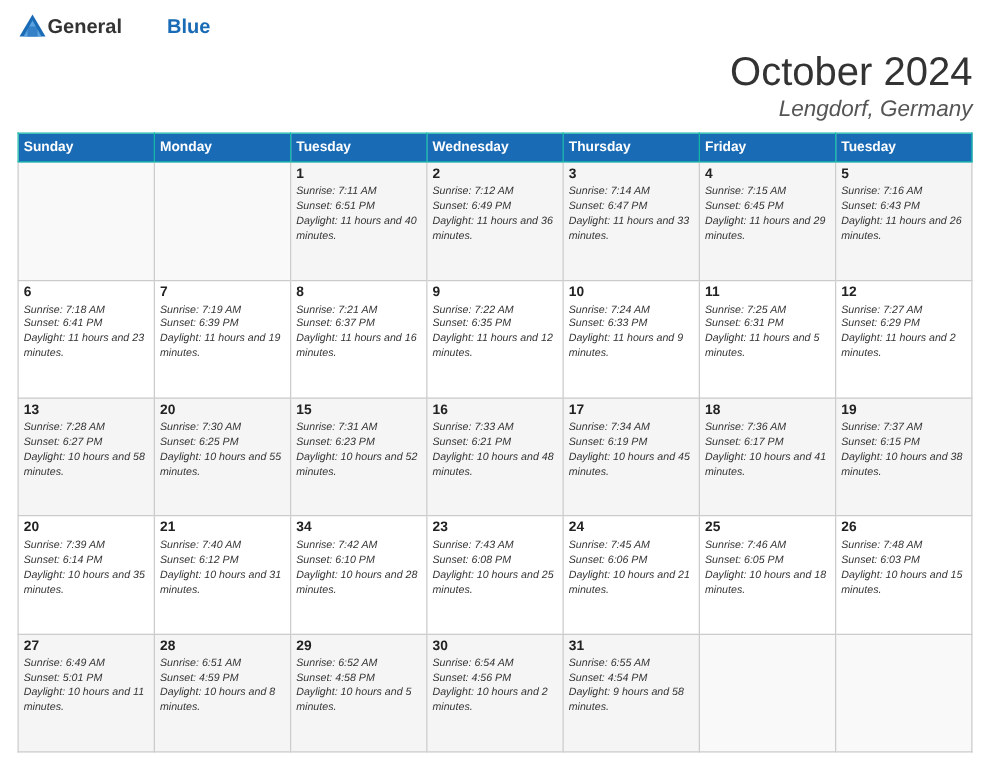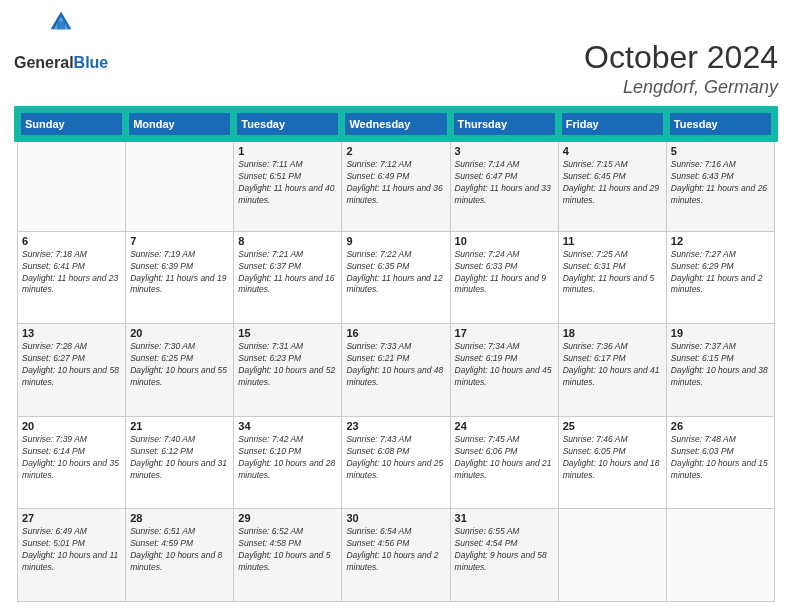--- a/index.html
+++ b/index.html
@@ -19,34 +19,34 @@
     }
     .header {
       display: flex;
       justify-content: space-between;
       align-items: flex-start;
       margin-bottom: 8px;
     }
     .logo {
       display: flex;
       align-items: center;
-      gap: 20px;
-      flex-direction: column;
+      gap: 0;
     }
     .logo-text-general {
       font-size: 16px;
       font-weight: bold;
       color: #333;
       line-height: 1.1;
     }
     .logo-text-blue {
       font-size: 16px;
       font-weight: bold;
       color: #1a6bb5;
       line-height: 1.1;
+      padding-left: 36px;
     }
     .logo-icon {
       width: 24px;
       height: 24px;
     }
     .title-block {
       text-align: right;
       margin-top: 30px;
     }
     .calendar-title {
@@ -67,21 +67,21 @@
       flex: 1;
       table-layout: fixed;
     }
     .calendar-table th {
       background-color: #1a6bb5;
       color: #fff;
       font-size: 11px;
       font-weight: bold;
       padding: 5px 4px;
       text-align: left;
-      border: 7px solid #14b8a6;
+      border: 1px solid #14b8a6;
     }
     .calendar-table td {
       border: 1px solid #ccc;
       vertical-align: top;
       padding: 3px 4px;
       font-size: 9px;
       color: #333;
       height: 88px;
       width: 14.28%;
       background: #fff;

